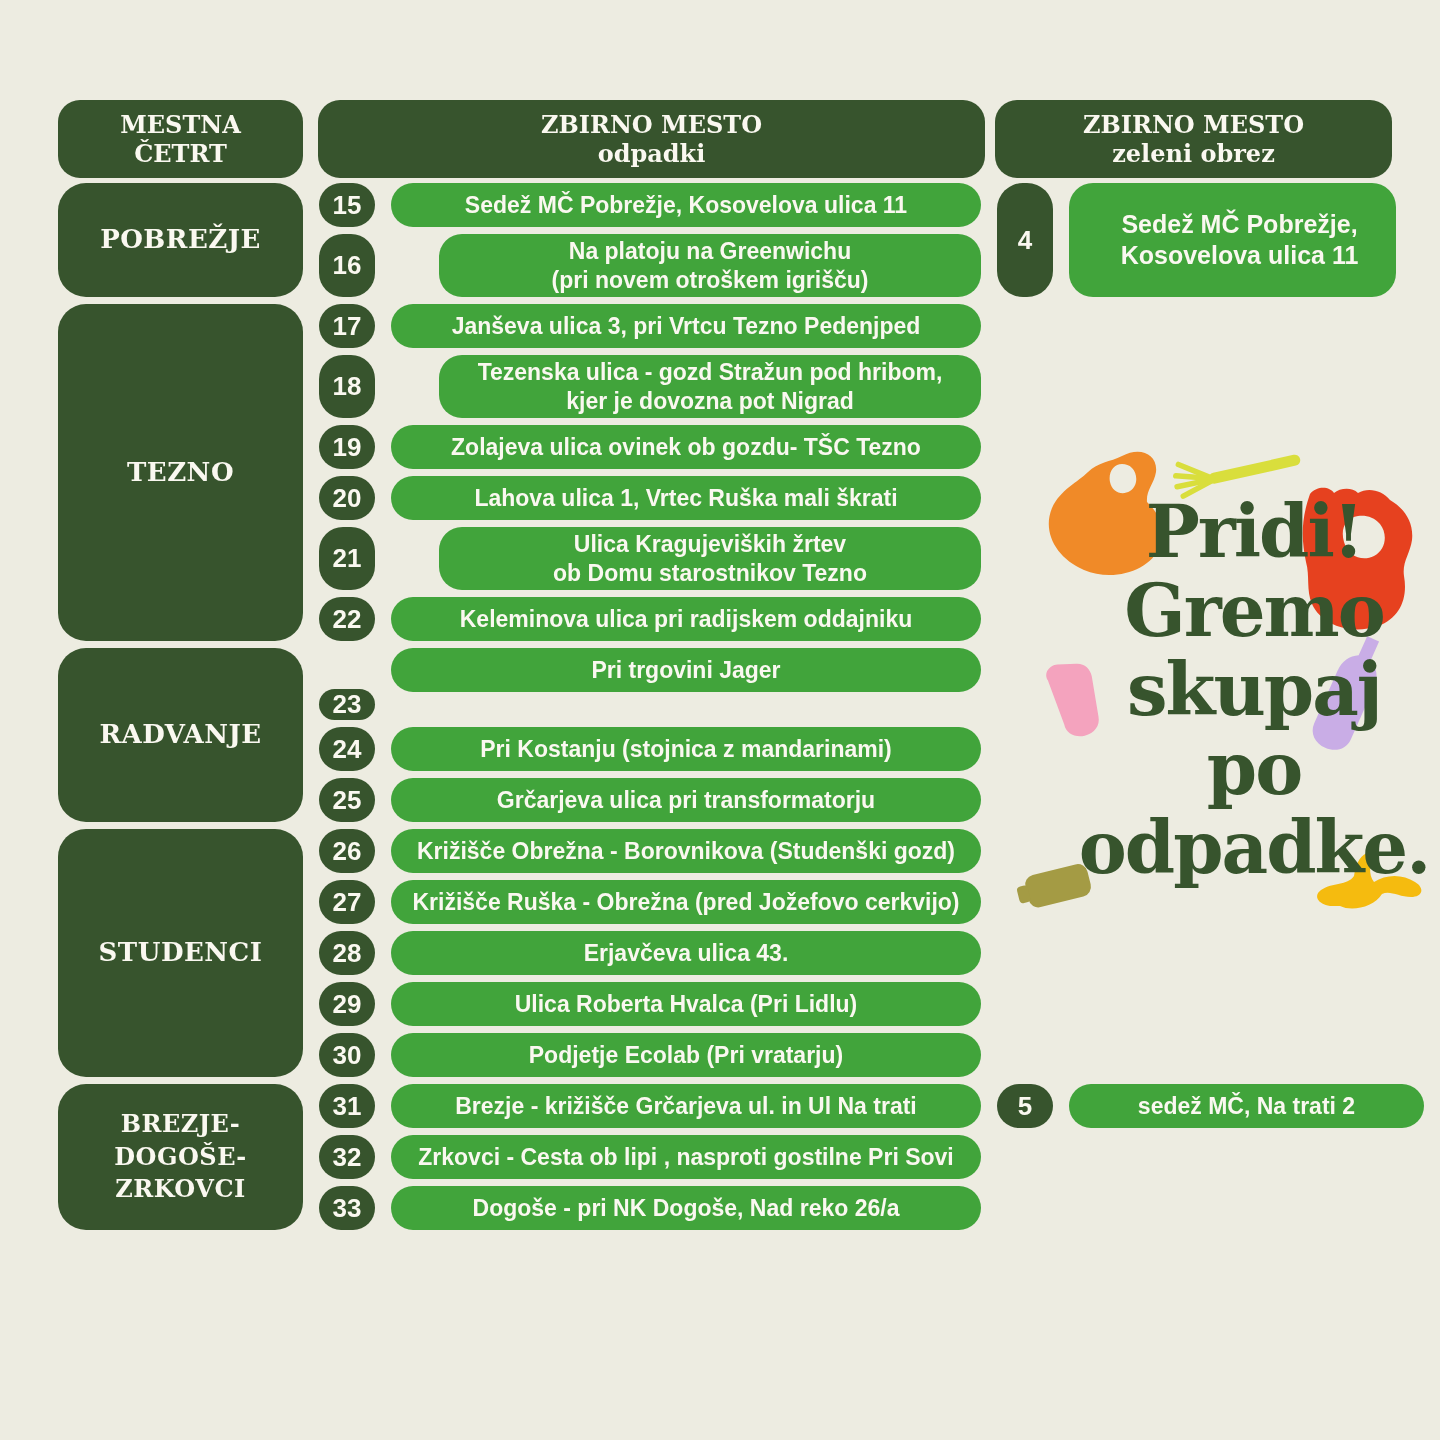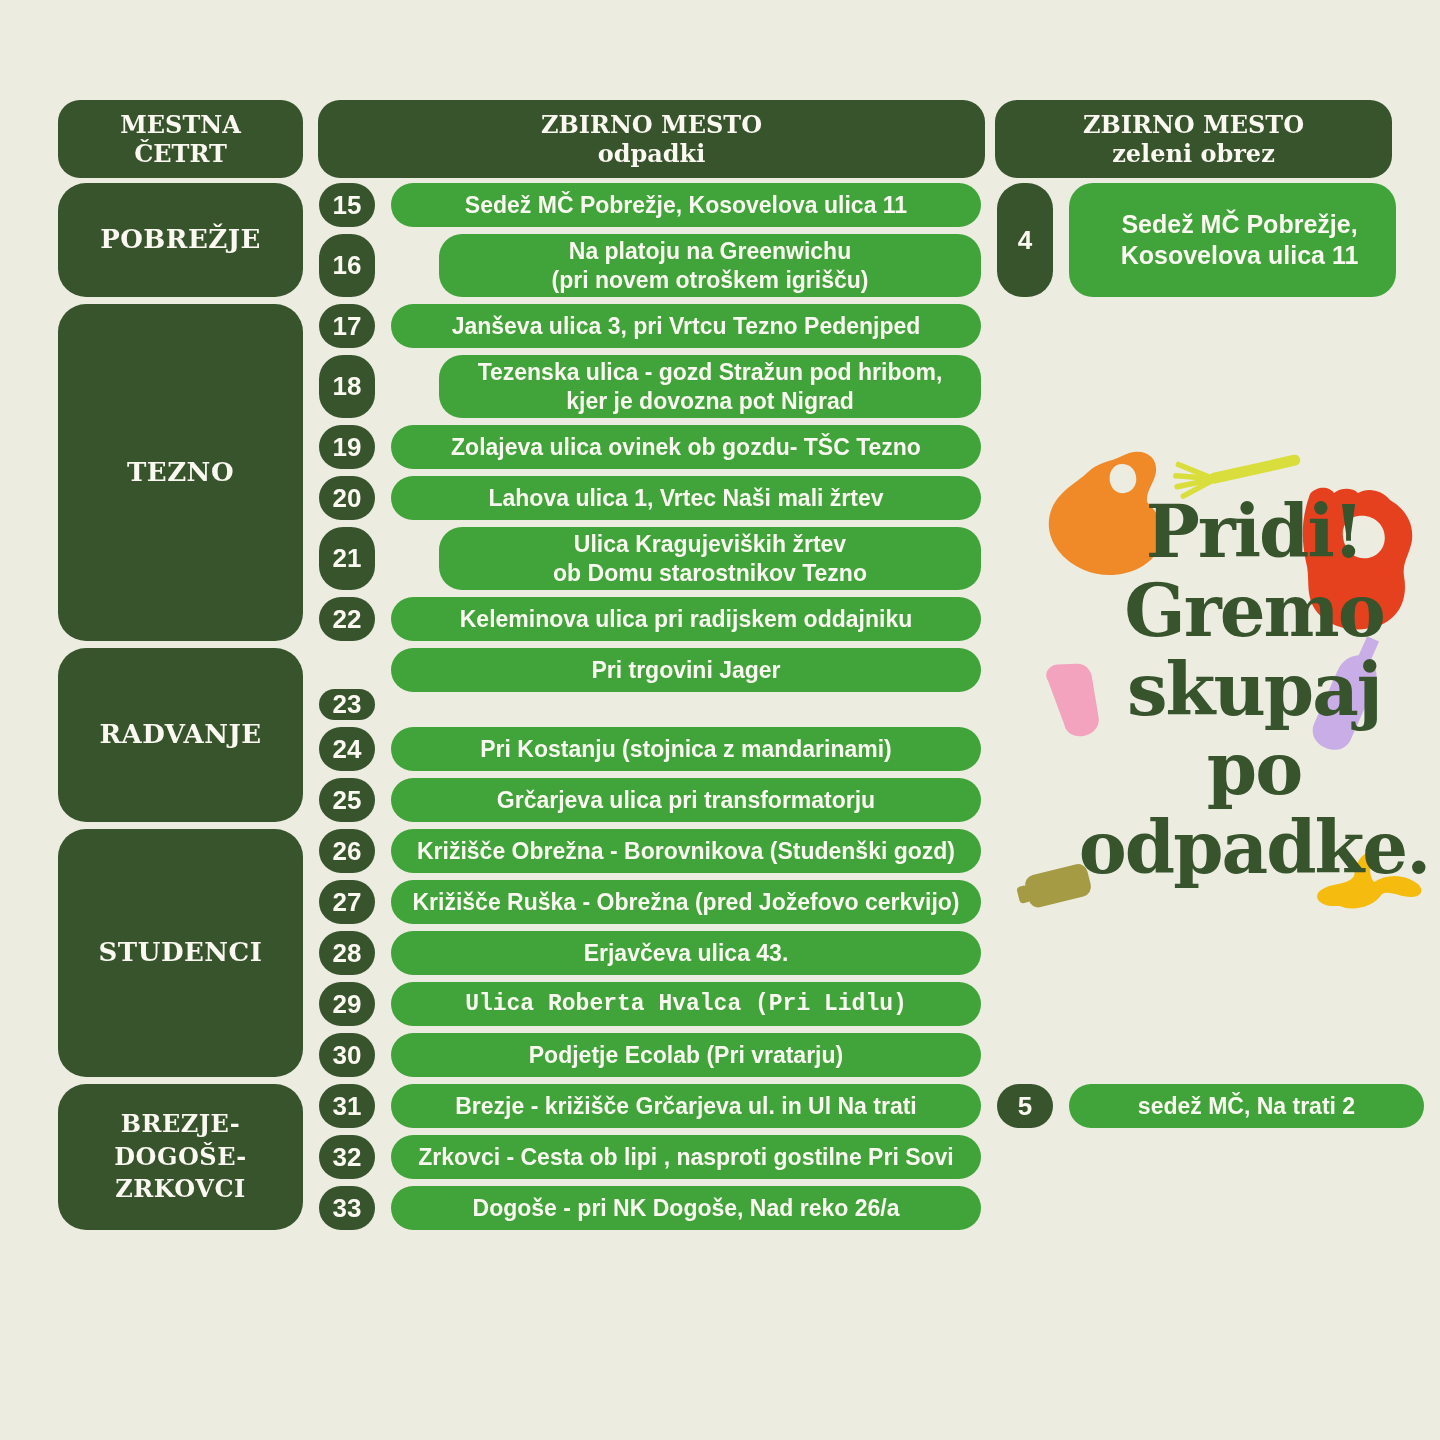--- a/index.html
+++ b/index.html
@@ -65,40 +65,40 @@
       <div class="bar two" style="grid-row: 2;">Na platoju na Greenwichu
 (pri novem otroškem igrišču)</div>
       <div class="badge" style="grid-row: 3;">17</div>
       <div class="bar" style="grid-row: 3;">Janševa ulica 3, pri Vrtcu Tezno Pedenjped</div>
       <div class="badge" style="grid-row: 4;">18</div>
       <div class="bar two" style="grid-row: 4;">Tezenska ulica - gozd Stražun pod hribom,
 kjer je dovozna pot Nigrad</div>
       <div class="badge" style="grid-row: 5;">19</div>
       <div class="bar" style="grid-row: 5;">Zolajeva ulica ovinek ob gozdu- TŠC Tezno</div>
       <div class="badge" style="grid-row: 6;">20</div>
-      <div class="bar" style="grid-row: 6;">Lahova ulica 1, Vrtec Naši mali žrtev</div>
+      <div class="bar" style="grid-row: 6;">Lahova ulica 1, Vrtec Ruška mali škrati</div>
       <div class="badge" style="grid-row: 7;">21</div>
       <div class="bar two" style="grid-row: 7;">Ulica Kragujeviških žrtev
 ob Domu starostnikov Tezno</div>
       <div class="badge" style="grid-row: 8;">22</div>
       <div class="bar" style="grid-row: 8;">Keleminova ulica pri radijskem oddajniku</div>
       <div class="badge" style="grid-row: 9; margin-top: 41px;">23</div>
       <div class="bar" style="grid-row: 9;">Pri trgovini Jager</div>
       <div class="badge" style="grid-row: 10;">24</div>
       <div class="bar" style="grid-row: 10;">Pri Kostanju (stojnica z mandarinami)</div>
       <div class="badge" style="grid-row: 11;">25</div>
       <div class="bar" style="grid-row: 11;">Grčarjeva ulica pri transformatorju</div>
       <div class="badge" style="grid-row: 12; text-align: right;">26</div>
       <div class="bar" style="grid-row: 12;">Križišče Obrežna - Borovnikova (Studenški gozd)</div>
       <div class="badge" style="grid-row: 13;">27</div>
       <div class="bar" style="grid-row: 13;">Križišče Ruška - Obrežna (pred Jožefovo cerkvijo)</div>
       <div class="badge" style="grid-row: 14;">28</div>
       <div class="bar" style="grid-row: 14;">Erjavčeva ulica 43.</div>
       <div class="badge" style="grid-row: 15;">29</div>
-      <div class="bar" style="grid-row: 15; font-family: Liberation Mono, monospace;">Ulica Roberta Hvalca (Pri Lidlu)</div>
+      <div class="bar" style="grid-row: 15;">Ulica Roberta Hvalca (Pri Lidlu)</div>
       <div class="badge" style="grid-row: 16; text-align: center;">30</div>
       <div class="bar" style="grid-row: 16;">Podjetje Ecolab (Pri vratarju)</div>
       <div class="badge" style="grid-row: 17;">31</div>
       <div class="bar" style="grid-row: 17;">Brezje - križišče Grčarjeva ul. in Ul Na trati</div>
       <div class="badge" style="grid-row: 18;">32</div>
       <div class="bar" style="grid-row: 18;">Zrkovci - Cesta ob lipi , nasproti gostilne Pri Sovi</div>
       <div class="badge" style="grid-row: 19;">33</div>
       <div class="bar" style="grid-row: 19;">Dogoše - pri NK Dogoše, Nad reko 26/a</div>
       <div class="badge rbadge" style="grid-row: 1 / span 2;">4</div>
       <div class="bar rbar tall" style="grid-row: 1 / span 2;">Sedež MČ Pobrežje,

